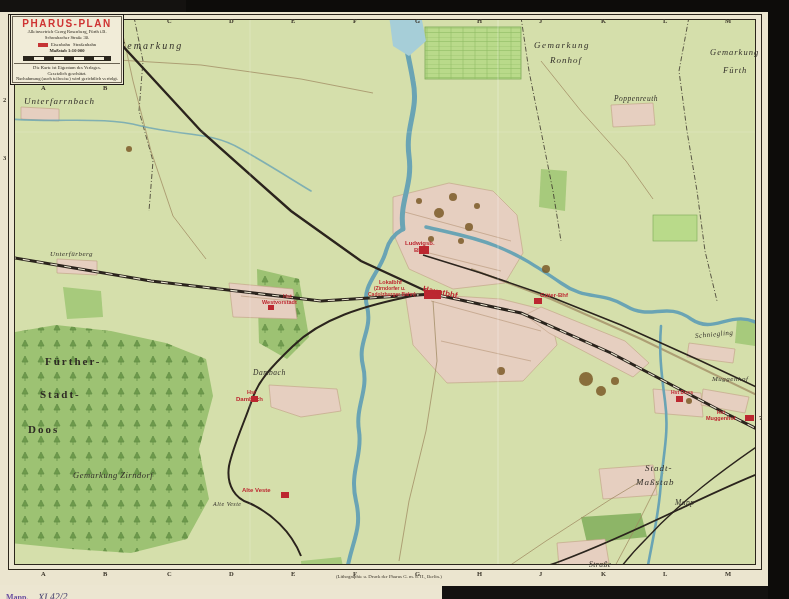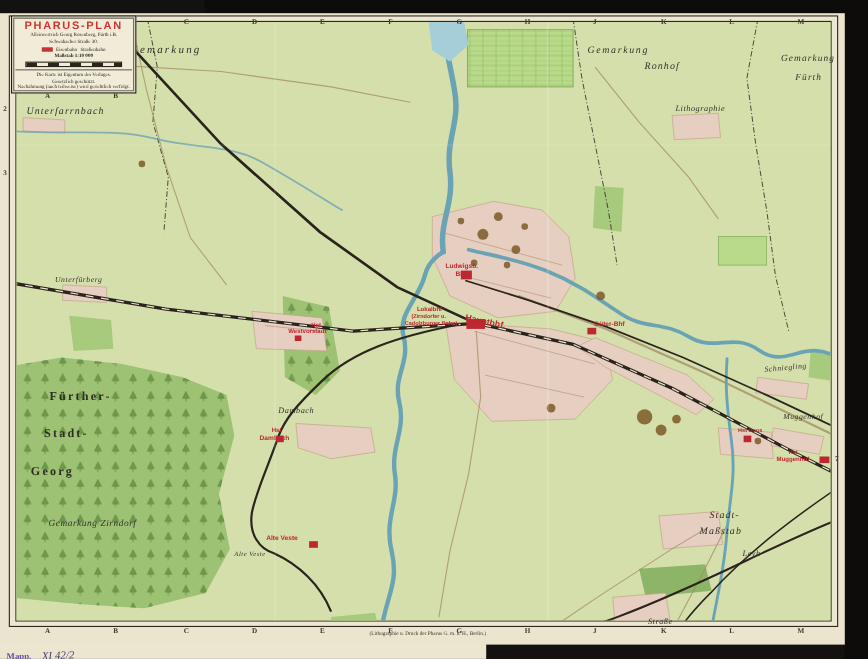--- a/index.html
+++ b/index.html
@@ -180,35 +180,35 @@
           </g>
         </g>
       </svg>
     </div>
   </div>
 
   <div id="labels-layer">
       <div class="map-label blk" style="left: 118px; top: 40px; font-size: 10px; letter-spacing: 2px;">Gemarkung</div>
       <div class="map-label blk" style="left: 24px; top: 96px; font-size: 9px; letter-spacing: 1px;">Unterfarrnbach</div>
       <div class="map-label blk" style="left: 534px; top: 40px; font-size: 9px; letter-spacing: 1.5px;">Gemarkung</div>
-      <div class="map-label blk" style="left: 550px; top: 55px; font-size: 9px; letter-spacing: 1px; margin-left: 36px;">Ronhof</div>
+      <div class="map-label blk" style="left: 550px; top: 55px; font-size: 9px; letter-spacing: 1px;">Ronhof</div>
       <div class="map-label blk" style="left: 710px; top: 47px; font-size: 8.5px; letter-spacing: 1px;">Gemarkung</div>
       <div class="map-label blk" style="left: 723px; top: 65px; font-size: 8.5px; letter-spacing: 1px;">Fürth</div>
-      <div class="map-label blk" style="left: 614px; top: 94px; font-size: 7.5px;">Lithographie</div>
+      <div class="map-label blk" style="left: 614px; top: 94px; font-size: 7.5px;">Poppenreuth</div>
       <div class="map-label blk" style="left: 50px; top: 250px; font-size: 7px; text-align: right;">Unterfürberg</div>
       <div class="map-label blk-big" style="left: 45px; top: 355px; font-size: 11px; letter-spacing: 2px;">Fürther-</div>
       <div class="map-label blk-big" style="left: 40px; top: 388px; font-size: 11px; letter-spacing: 2px;">Stadt-</div>
-      <div class="map-label blk-big" style="left: 28px; top: 423px; font-size: 11px; letter-spacing: 2px;">Georg</div>
-      <div class="map-label blk" style="left: 44px; top: 470px; font-size: 8.5px;">Gemarkung Zirndorf</div>
+      <div class="map-label blk-big" style="left: 28px; top: 423px; font-size: 11px; letter-spacing: 2px;">Doos</div>
+      <div class="map-label blk" style="left: 73px; top: 470px; font-size: 8.5px;">Gemarkung Zirndorf</div>
       <div class="map-label blk" style="left: 253px; top: 368px; font-size: 7.5px;">Dambach</div>
       <div class="map-label blk" style="left: 695px; top: 332px; font-size: 7px; transform: rotate(-5deg);">Schniegling</div>
       <div class="map-label blk" style="left: 712px; top: 375px; font-size: 7px;">Muggenhof</div>
       <div class="map-label blk" style="left: 645px; top: 463px; font-size: 9px; letter-spacing: 1px;">Stadt-</div>
       <div class="map-label blk" style="left: 636px; top: 477px; font-size: 9px; letter-spacing: 1px;">Maßstab</div>
-      <div class="map-label blk" style="left: 675px; top: 498px; font-size: 7.5px;">Leyh</div>
+      <div class="map-label blk" style="left: 675px; top: 498px; font-size: 7.5px;">Mapp</div>
       <div class="map-label blk" style="left: 589px; top: 560px; font-size: 7.5px;">Straße</div>
       <div class="map-label blk" style="left: 213px; top: 501px; font-size: 6px;">Alte Veste</div>
       <div class="map-label red" style="left: 405px; top: 240px; font-size: 6px;">Ludwigsb.</div>
       <div class="map-label red" style="left: 414px; top: 247px; font-size: 6px;">Bhf</div>
       <div class="map-label red" style="left: 379px; top: 279px; font-size: 5.5px;">Lokalbhf</div>
       <div class="map-label red" style="left: 374px; top: 285px; font-size: 5px;">(Zirndorfer u.</div>
       <div class="map-label red" style="left: 368px; top: 291px; font-size: 5px;">Cadolzburger Bahn)</div>
       <div class="map-label red-bold" style="left: 423px; top: 284px; font-size: 8px; transform: rotate(12deg);">Hauptbhf.</div>
       <div class="map-label red" style="left: 540px; top: 292px; font-size: 6px;">Güter-Bhf</div>
       <div class="map-label red" style="left: 283px; top: 293px; font-size: 5.5px;">Hst</div>

